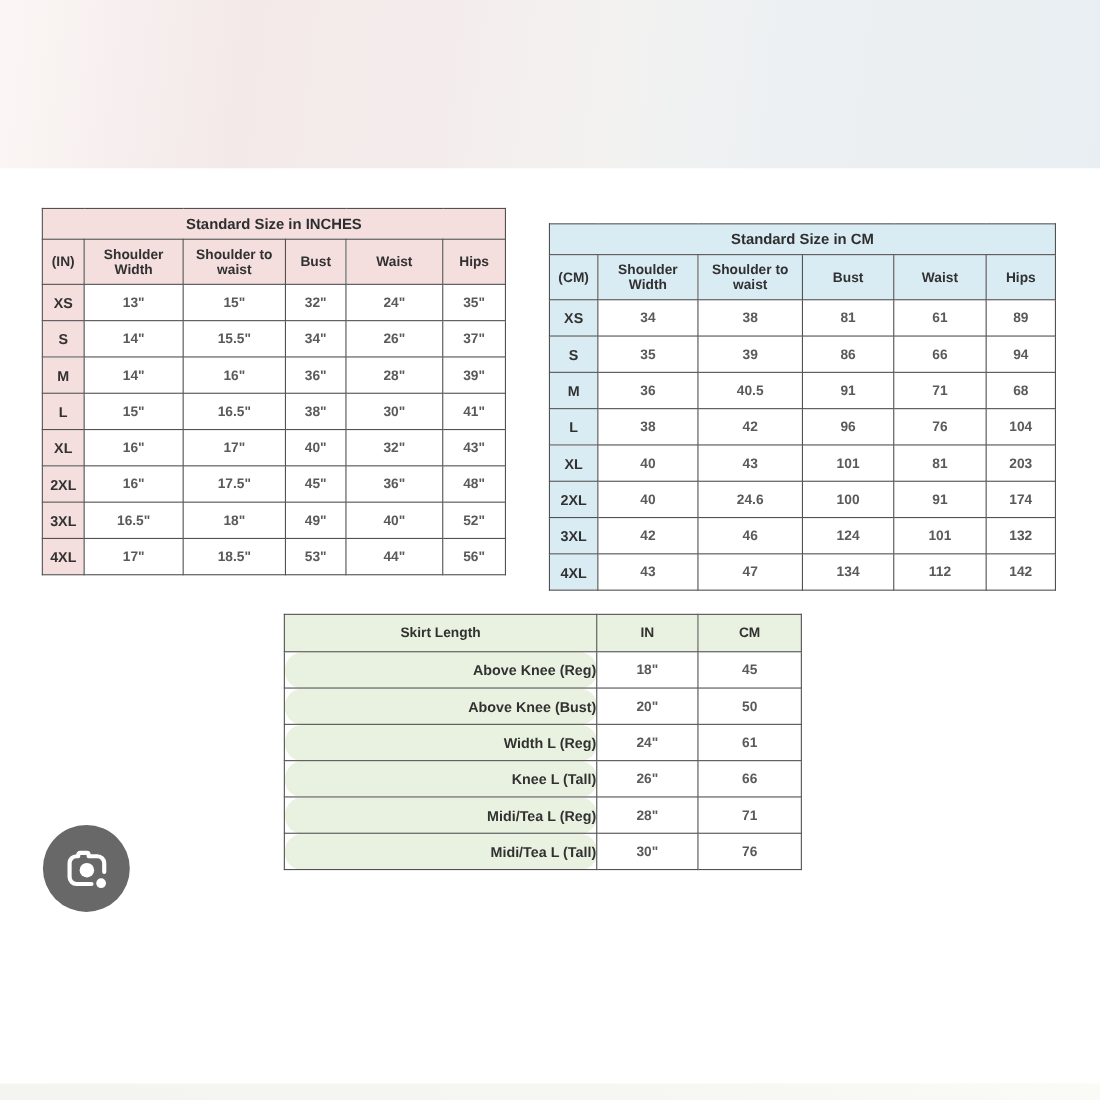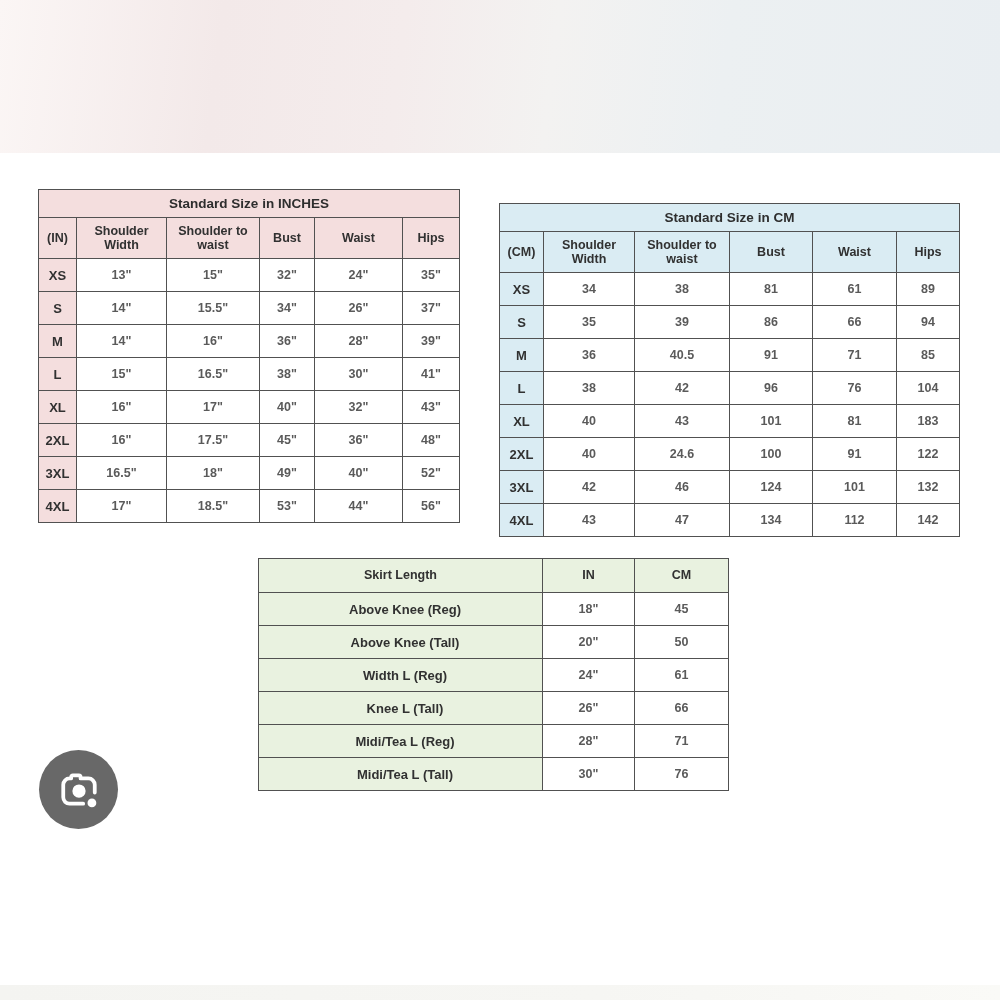--- a/index.html
+++ b/index.html
@@ -51,21 +51,21 @@
     background: var(--hdr);
     height: 40px;
     font-weight: bold; font-size: 12.5px; color: #313131;
     line-height: 1.15;
   }
   #skirt-table tr.head-row td { height: 33px; margin-left: 28px; }
   td.row-label {
     background: var(--hdr);
     font-weight: bold; font-size: 13px; color: #313131;
   }
-  #skirt-table td.row-label { text-align: center; padding-left: 9px; }
+  #skirt-table td.row-label { text-align: right; padding-left: 9px; border-radius: 16px; }
   tr.data-row td { height: 32px; background: #ffffff; }
   tr.data-row td.row-label { background: var(--hdr); }
   td.value-cell {
     font-weight: bold; font-size: 12.5px; color: #5a5a5a;
   }
 
   
   .lens-button {
     position: absolute; left: 39px; top: 750px;
     width: 79px; height: 79px;
@@ -213,45 +213,45 @@
           <td class="value-cell">86</td>
           <td class="value-cell">66</td>
           <td class="value-cell">94</td>
         </tr>
         <tr class="data-row">
           <td class="row-label">M</td>
           <td class="value-cell">36</td>
           <td class="value-cell">40.5</td>
           <td class="value-cell">91</td>
           <td class="value-cell">71</td>
-          <td class="value-cell">85</td>
+          <td class="value-cell">68</td>
         </tr>
         <tr class="data-row">
           <td class="row-label">L</td>
           <td class="value-cell">38</td>
           <td class="value-cell">42</td>
           <td class="value-cell">96</td>
           <td class="value-cell">76</td>
           <td class="value-cell">104</td>
         </tr>
         <tr class="data-row">
           <td class="row-label">XL</td>
           <td class="value-cell">40</td>
           <td class="value-cell">43</td>
           <td class="value-cell">101</td>
           <td class="value-cell">81</td>
-          <td class="value-cell">183</td>
+          <td class="value-cell">203</td>
         </tr>
         <tr class="data-row">
           <td class="row-label">2XL</td>
           <td class="value-cell">40</td>
           <td class="value-cell">24.6</td>
           <td class="value-cell">100</td>
           <td class="value-cell">91</td>
-          <td class="value-cell">122</td>
+          <td class="value-cell">174</td>
         </tr>
         <tr class="data-row">
           <td class="row-label">3XL</td>
           <td class="value-cell">42</td>
           <td class="value-cell">46</td>
           <td class="value-cell">124</td>
           <td class="value-cell">101</td>
           <td class="value-cell">132</td>
         </tr>
         <tr class="data-row">
@@ -278,21 +278,21 @@
           <td class="col-header">CM</td>
         </tr>
       </thead>
       <tbody>
         <tr class="data-row">
           <td class="row-label">Above Knee (Reg)</td>
           <td class="value-cell">18"</td>
           <td class="value-cell">45</td>
         </tr>
         <tr class="data-row">
-          <td class="row-label">Above Knee (Tall)</td>
+          <td class="row-label">Above Knee (Bust)</td>
           <td class="value-cell">20"</td>
           <td class="value-cell">50</td>
         </tr>
         <tr class="data-row">
           <td class="row-label">Width L (Reg)</td>
           <td class="value-cell">24"</td>
           <td class="value-cell">61</td>
         </tr>
         <tr class="data-row">
           <td class="row-label">Knee L (Tall)</td>

